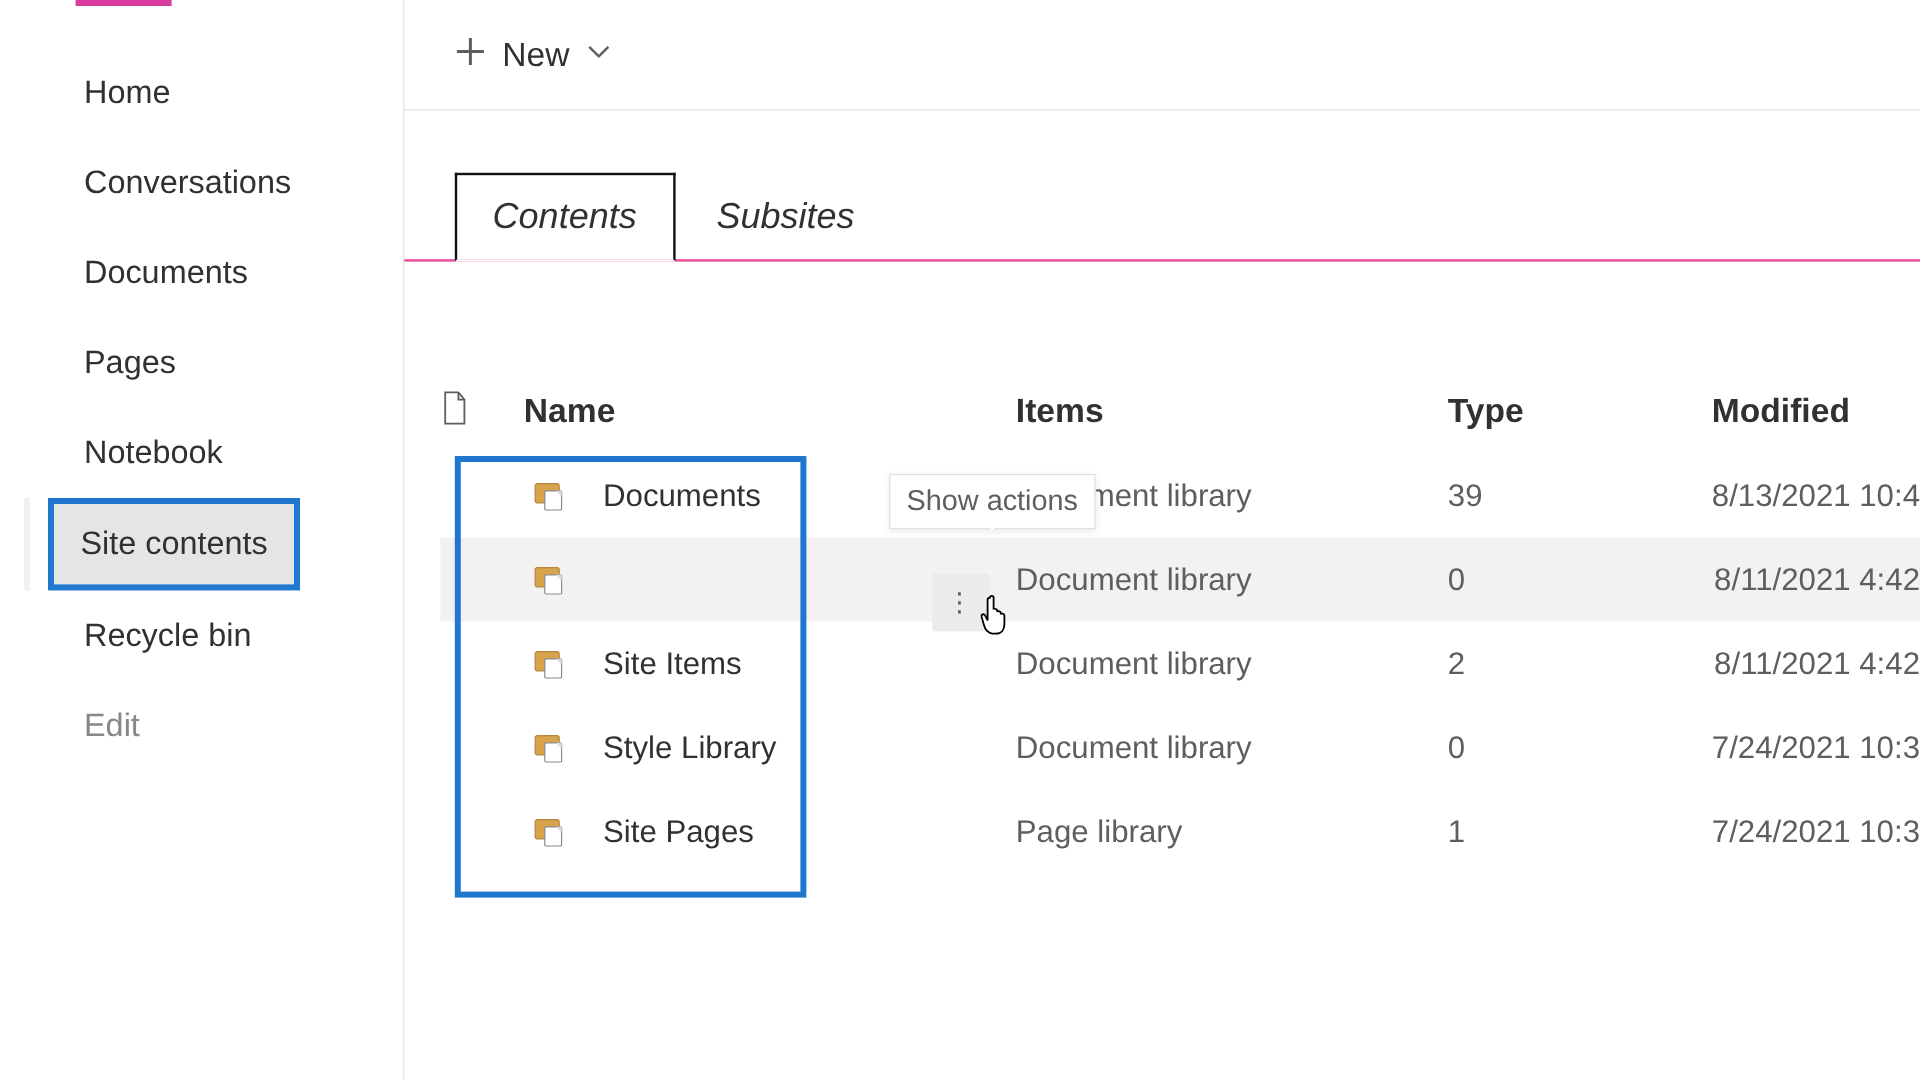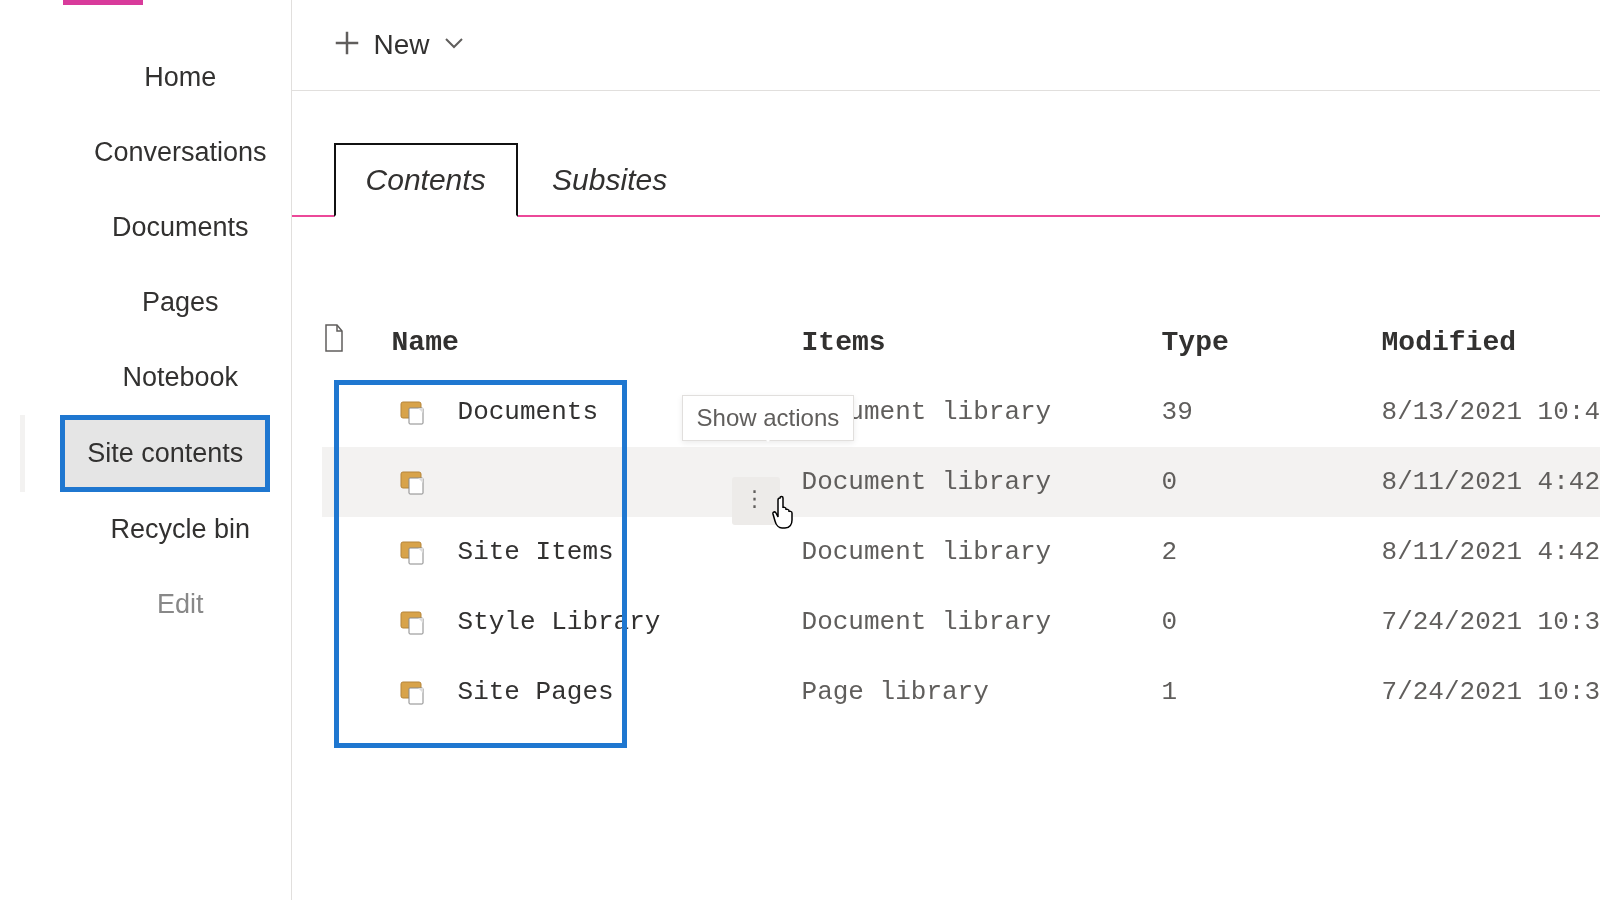--- a/index.html
+++ b/index.html
@@ -3,42 +3,42 @@
 <meta charset="utf-8">
 <style>
   * { box-sizing: border-box; margin: 0; padding: 0; }
   html, body { width: 1600px; height: 900px; font-family: "Segoe UI", Arial, sans-serif; color: #323130; background: #fff; overflow: hidden; }
   .app { display: flex; height: 100%; }
 
   
   .accent { position: absolute; top: 0; left: 63px; width: 80px; height: 0; border-bottom: 5px solid #d83b9b; }
 
   
-  .sidebar { width: 390px; border-right: 1px solid #e1dfdd; padding-top: 40px; position: relative; text-align: center; }
+  .sidebar { width: 390px; border-right: 1px solid #e1dfdd; padding-top: 40px; position: relative; }
   .nav-list { list-style: none; }
   .nav-item { padding: 22px 0 22px 70px; font-size: 27px; color: #323130; cursor: pointer; position: relative; }
   .nav-item.active-wrap { padding: 0 0 0 40px; }
   .nav-item-box { display: inline-block; border: 5px solid #1f77d0; padding: 18px 22px 18px 22px; font-size: 27px; background: #e5e5e5; }
   .nav-item.active-wrap::before { content:""; position:absolute; left:20px; top:0; bottom:0; width:5px; background:#f3f2f1; }
   .nav-edit { padding: 22px 0 22px 70px; font-size: 27px; color: #888; cursor: pointer; }
 
   
   .main { flex: 1; position: relative; }
   .cmdbar { display: flex; align-items: center; padding: 28px 16px 28px 40px; border-bottom: 1px solid #e1dfdd; }
   .plus-icon { width: 30px; height: 30px; fill: none; stroke: #605e5c; stroke-width: 2; }
   .new-label { font-size: 28px; margin-left: 12px; color: #323130; }
   .chev { margin-left: 14px; }
   .chev svg { width: 20px; height: 14px; stroke: #605e5c; stroke-width: 2; fill: none; }
 
   .tabs-wrap { padding: 52px 0 0 42px; border-bottom: 2px solid #ec4899; font-style: italic; }
   .tab { display: inline-block; font-size: 30px; padding: 18px 30px; color: #323130; cursor: pointer; }
   .tab.selected { border: 2px solid #111; border-bottom: 2px solid #fff; margin-bottom: -2px; font-weight: 400; }
 
   
-  .table { margin-top: 90px; padding-left: 30px; font-family: Liberation Mono, monospace; }
+  .table { margin-top: 90px; padding-left: 30px; }
   .thead, .trow { display: grid; grid-template-columns: 70px 410px 360px 220px 1fr; align-items: center; height: 70px; }
   .thead { font-size: 28px; font-weight: 600; color: #323130; }
   .trow { font-size: 26px; color: #323130; }
   .trow .type, .trow .items, .trow .mod { color: #605e5c; }
   .trow.hover { background: #f3f2f1; }
   .name-cell { display: flex; align-items: center; gap: 28px; padding-left: 8px; }
   .lib-icon { width: 30px; height: 28px; position: relative; }
   .lib-icon svg { width: 30px; height: 28px; }
   .doc-hdr-icon svg { width: 24px; height: 30px; stroke:#605e5c; fill:none; stroke-width:1.5; }
   .ellipsis { width: 48px; height: 48px; display: inline-flex; align-items: center; justify-content: center; background: #edebe9; border-radius: 3px; color: #605e5c; font-size: 22px; letter-spacing: 2px; }
@@ -203,21 +203,21 @@
         </div>
         <div class="type">Page library</div>
         <div class="items">1</div>
         <div class="mod">7/24/2021 10:3</div>
       </div>
 
     </div>
 
     <div class="name-highlight" style="left:42px; top:380px; width:293px; height:368px;"></div>
 
-    <div class="tooltip" style="left:390px; top:395px;">Show actions</div>
+    <div class="tooltip" style="left:404px; top:395px;">Show actions</div>
 
     <div class="cursor" style="left:478px; top:494px;">
       <svg viewBox="0 0 30 36">
           <path d="M10 4 C10 2 13 2 13 4 V14 C13 13 16 13 16 15 V16 C16 15 19 15 19 17 V18 C19 17 22 17 22 19 V26 C22 30 20 34 15 34 H12 C9 34 6 31 5 27 L3 20 C2.5 18 5 17 6 19 L8 23 V6 C8 4 10 4 10 4 Z"></path>
         </svg>
     </div>
 
   </main>
 </div>
 

